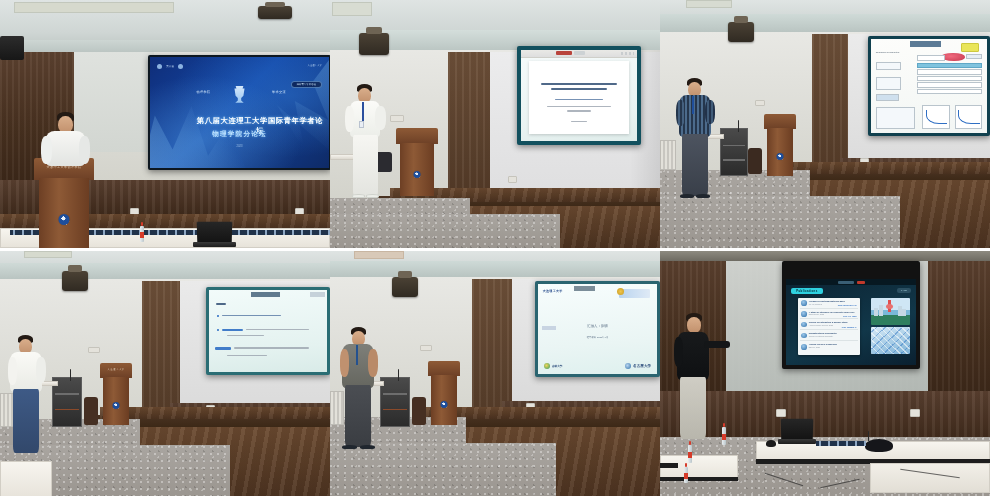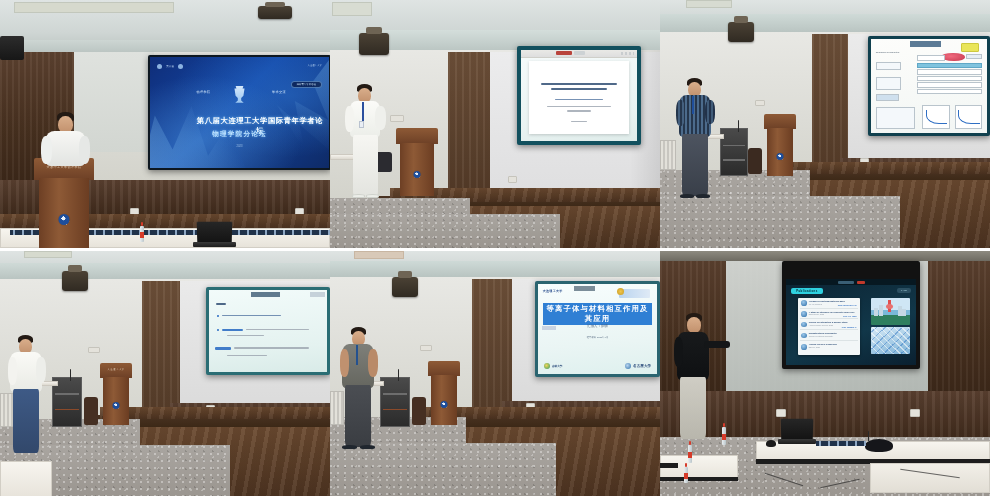--- a/index.html
+++ b/index.html
@@ -818,21 +818,20 @@
 
     <div class="projector" style="left:62px;top:26px;width:26px;height:20px;"></div>
 
     <div class="screen-frame teal" style="left:205px;top:30px;width:125px;height:96px;background:#2a6470;">
       <div class="screen-inner" style="left:3px;top:3px;right:3px;bottom:3px;">
         <div class="slide-plasma">
           <div class="blk" style="left:30%;top:2%;width:18%;height:6%;background:#7b8d99;border:none;"></div>
           <div class="logo-tl"></div>
           <div class="seal"></div>
           <div class="uni-cal">大连理工大学</div>
-          <div class="bigtitle">等离子体与材料相互作用及其应用</div>
           <div class="speaker">汇报人：张明</div>
           <div class="affil">指导教师
 2023年7月</div>
           <div class="leftstamp"></div>
           <div class="logo-bl">
             <span class="leaf"></span>
             <span class="logotext small">吉林大学</span>
           </div>
           <div class="logo-br">
             <span class="leaf" style="background:radial-gradient(circle at 40% 40%,#b9d6f0,#2f6fa8);"></span>

